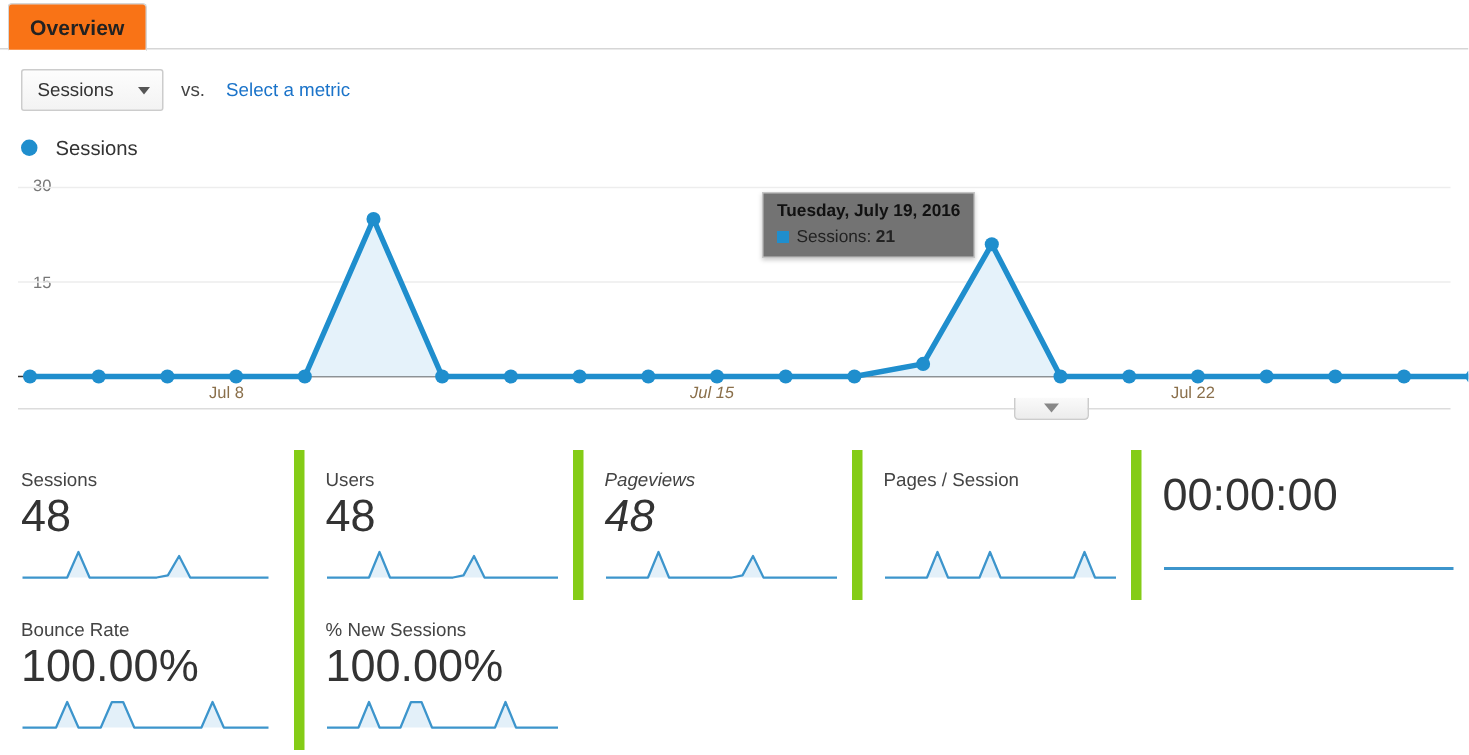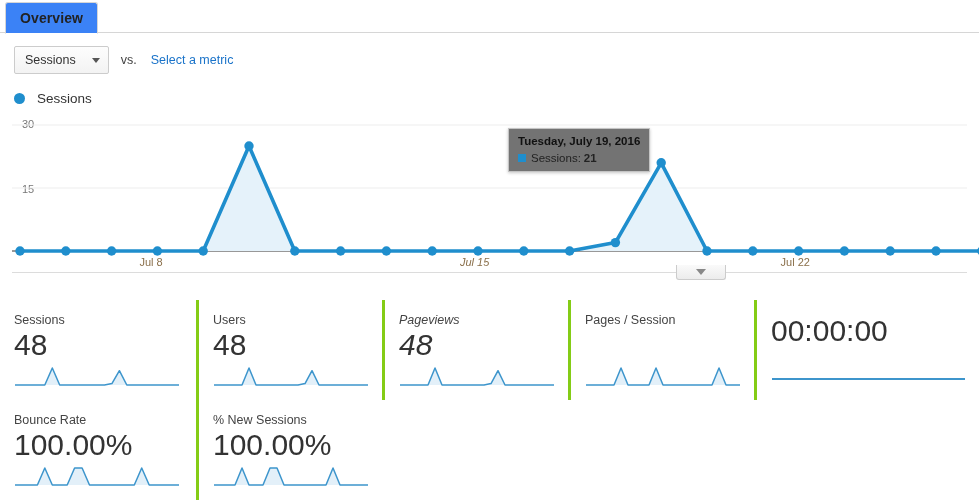--- a/index.html
+++ b/index.html
@@ -16,21 +16,21 @@
   .tabstrip {
     position: absolute; left: 0; top: 0; width: 979px; height: 33px;
     border-bottom: 1px solid #d6d6d6; background: #fff;
   }
   .tab {
     position: absolute; left: 5px; top: 2px;
     height: 32px; padding: 0 14px;
     display: flex; align-items: center;
     border: 1px solid #d6d6d6; border-bottom: 1px solid #fff;
     border-radius: 3px 3px 0 0;
-    background: #3b82f6;
+    background: #f97316;
     font-size: 14px; color: #222; font-weight: bold;
     letter-spacing: .1px;
   }
 
   
   .metric-row {
     position: absolute; left: 0; top: 44px; height: 32px;
     display: flex; align-items: center;
   }
   .dd {
@@ -122,21 +122,21 @@
     border-right: 5px solid transparent;
     border-top: 6px solid #888;
   }
 
   
   .cards { position: absolute; left: 0; top: 300px; width: 979px; }
   .card-row { display: flex; height: 100px; }
   .card {
     position: relative;
     padding: 13px 0 0 14px;
-    border-left: 3px solid #84cc16;
+    border-left: 7px solid #84cc16;
   }
   .card:first-child { border-left: none; padding-left: 14px; }
   .card .c-title {
     font-size: 12.5px; color: #444; line-height: 14px;
     font-family: "Liberation Sans", sans-serif;
   }
   .card .c-value {
     font-size: 30px; color: #333; line-height: 34px; margin-top: 1px;
     font-family: "Liberation Sans", sans-serif; font-weight: normal;
   }

